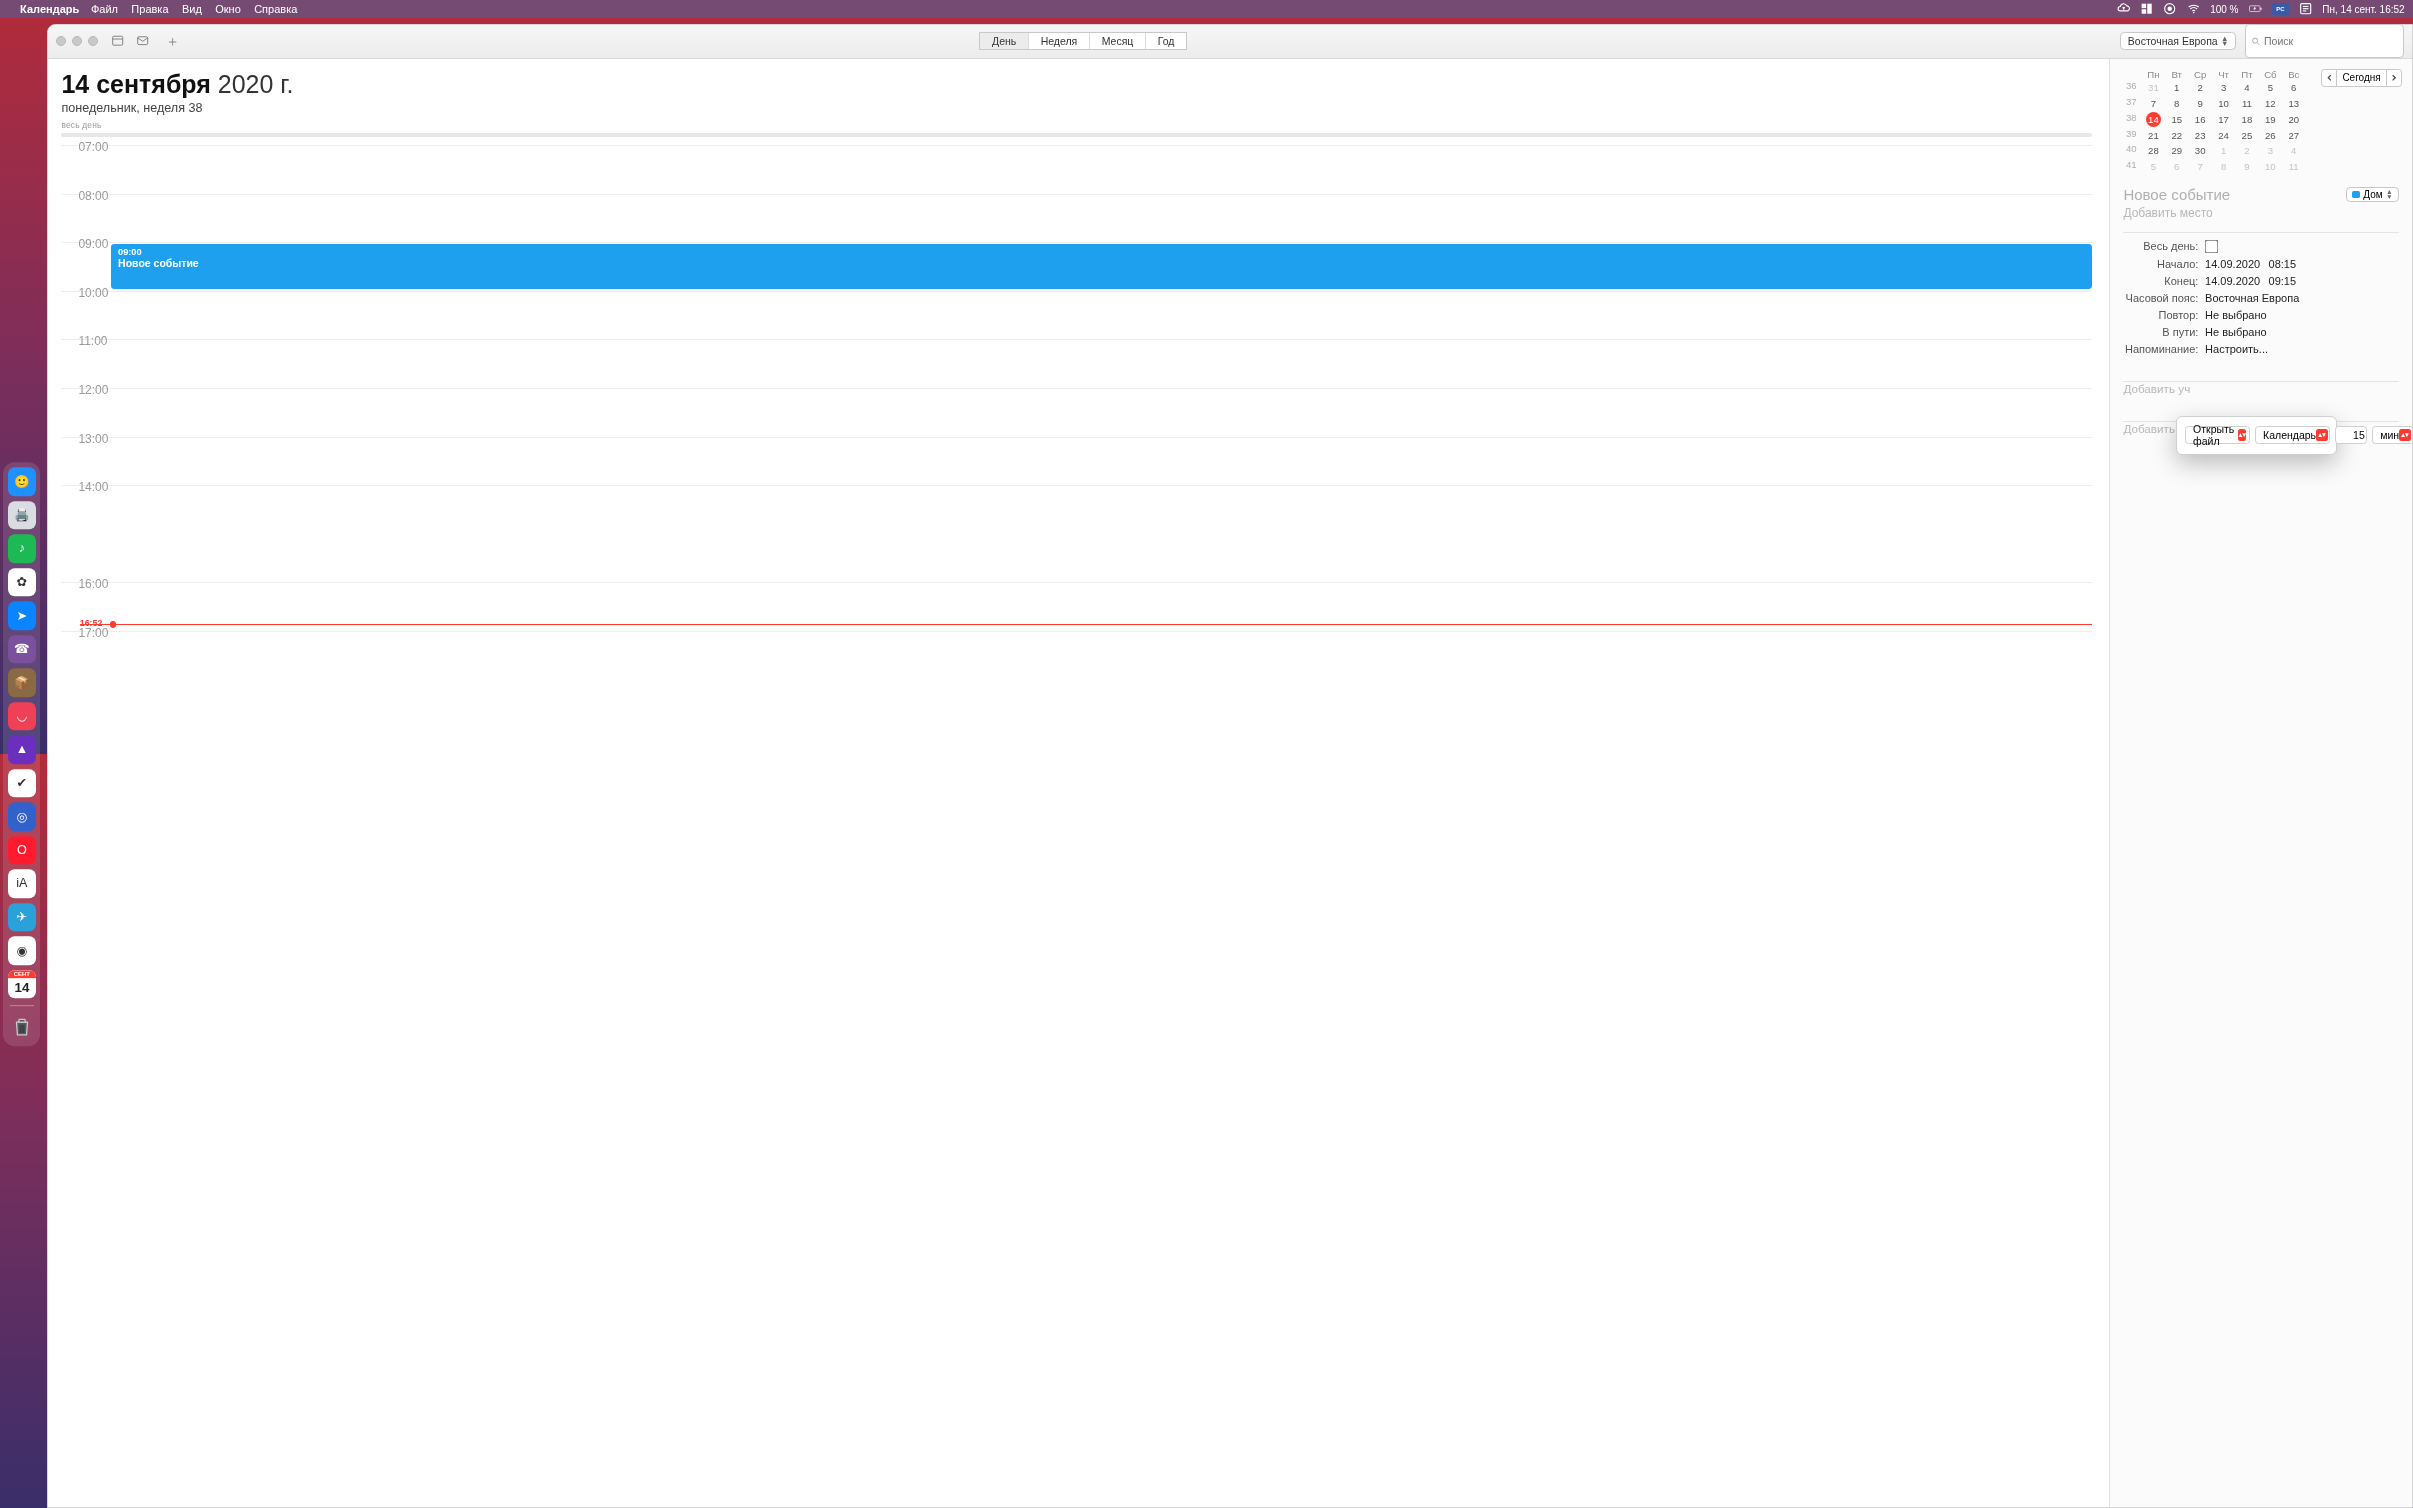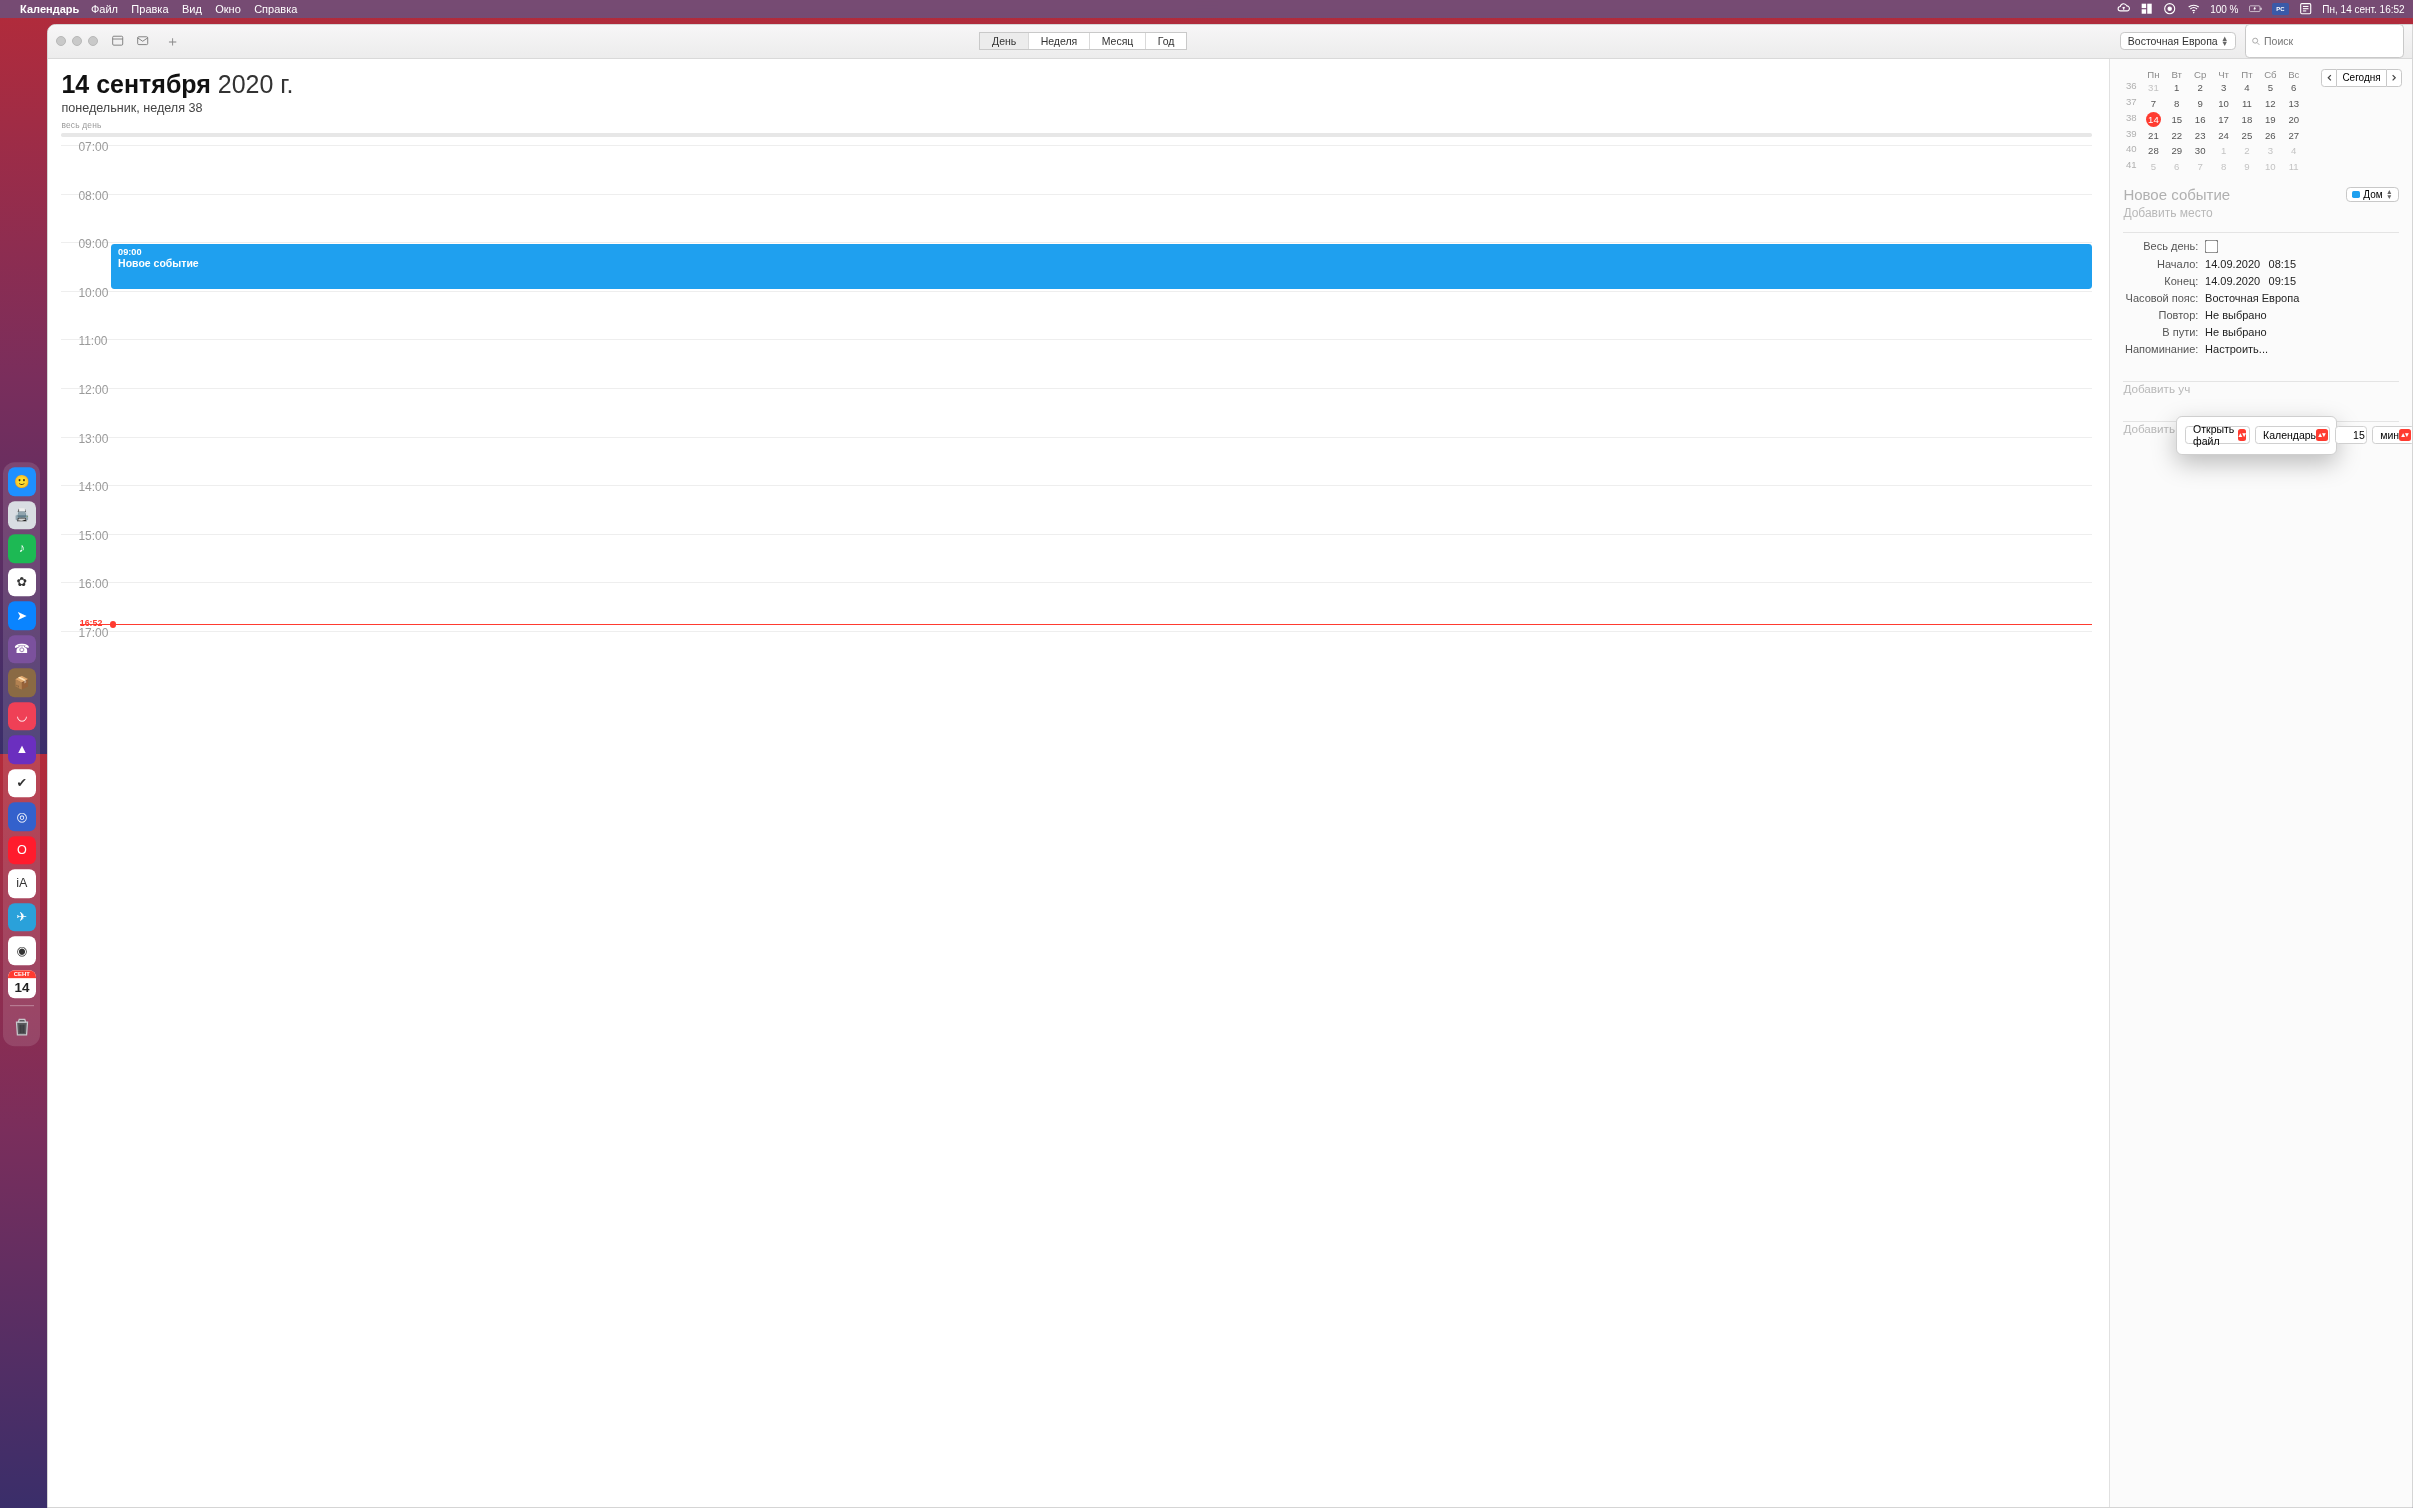--- a/index.html
+++ b/index.html
@@ -274,23 +274,20 @@
             <div class="hl">11:00</div>
           </div>
           <div class="hour-row" style="top: 243px;">
             <div class="hl">12:00</div>
           </div>
           <div class="hour-row" style="top: 292px;">
             <div class="hl">13:00</div>
           </div>
           <div class="hour-row" style="top: 340px;">
             <div class="hl">14:00</div>
-          </div>
-          <div class="hour-row" style="top: 389px;">
-            <div class="hl">15:00</div>
           </div>
           <div class="hour-row" style="top: 437px;">
             <div class="hl">16:00</div>
           </div>
           <div class="hour-row" style="top: 486px;">
             <div class="hl">17:00</div>
           </div>
           <div class="event" style="top: 99px; height: 45px;">
             <div class="t">09:00</div>
             <div class="n">Новое событие</div>

